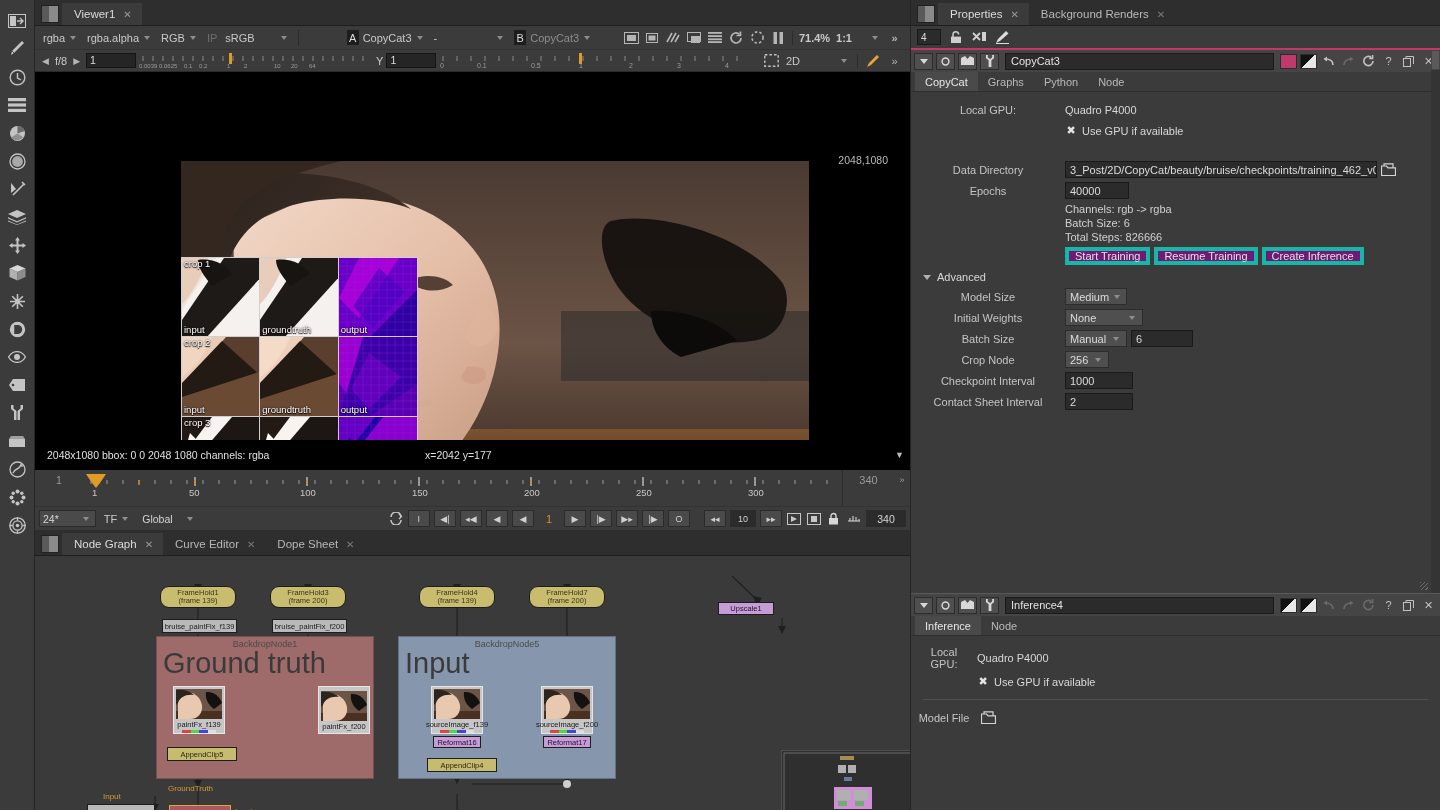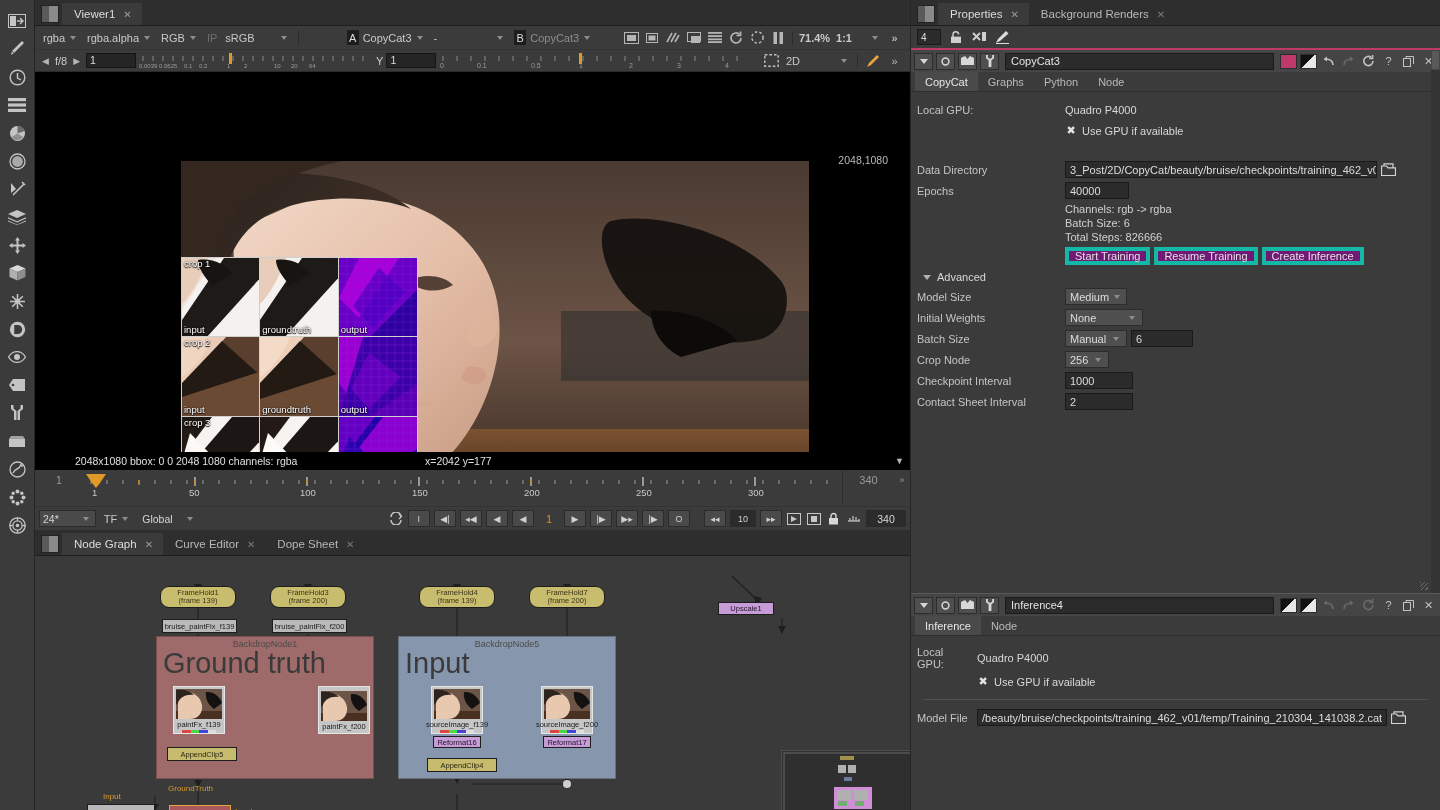--- a/index.html
+++ b/index.html
@@ -84,22 +84,22 @@
     border:1px solid #cfcfcf;display:grid;grid-template-columns:1fr 1fr 1fr;grid-template-rows:1fr 1fr 1fr;
   }
   .cs-cell{position:relative;overflow:hidden;border-right:1px solid #cfcfcf;border-bottom:1px solid #cfcfcf;}
   .cs-cell:nth-child(3n){border-right:none;}
   .cs-cell:nth-child(n+7){border-bottom:none;}
   .cs-caption{position:absolute;left:2px;bottom:1px;font-size:9.5px;color:#fff;text-shadow:0 0 2px #000,0 1px 1px #000;}
   .cs-crop{position:absolute;left:2px;top:0px;font-size:9.5px;color:#fff;text-shadow:0 0 2px #000,0 1px 1px #000;}
 
   
   .vstatus{
-    height:18px;background:#000;display:flex;align-items:center;
-    font-size:10.5px;color:#e0e0e0;padding-left:40px;position:relative;
+    height:30px;background:#000;display:flex;align-items:center;
+    font-size:10.5px;color:#e0e0e0;padding-left:12px;position:relative;
   }
   .vstatus .coords{position:absolute;left:390px;}
   .vstatus .dd{position:absolute;right:6px;color:#bbb;font-size:9px;}
 
   
   #timeline-area{background:#3b3b3b;}
   #ruler-row{height:36px;display:flex;align-items:stretch;background:#3b3b3b;position:relative;}
   #ruler-start{width:48px;display:flex;align-items:flex-start;justify-content:center;padding-top:4px;font-size:10.5px;color:#9a9a9a;}
   #ruler{flex:1;position:relative;background:#3b3b3b;overflow:hidden;}
   #ruler svg{display:block;}
@@ -182,21 +182,21 @@
   .np-toggle.diag{background:linear-gradient(135deg,#111 0 50%, #e8e8e8 50% 100%);}
   .np-icon{width:17px;height:15px;display:flex;align-items:center;justify-content:center;color:#c2c2c2;font-size:11px;cursor:pointer;}
   .np-icon.dim{color:#6a6a6a;}
 
   .np-tabs{height:20px;display:flex;align-items:flex-end;background:#3b3b3b;border-bottom:1px solid #2e2e2e;padding-left:4px;}
   .np-tab{height:19px;padding:0 10px;display:flex;align-items:center;font-size:11px;color:#b9b9b9;background:#3b3b3b;cursor:pointer;}
   .np-tab.active{background:#4a4a4a;color:#e6e6e6;}
 
   .np-body{padding:8px 6px 8px 6px;}
   .prow{display:flex;align-items:center;min-height:19px;margin-bottom:2px;}
-  .plabel{width:148px;text-align:left;padding-right:6px;font-size:11px;color:#c4c4c4;flex:0 0 auto;}
+  .plabel{width:148px;text-align:center;padding-right:6px;font-size:11px;color:#c4c4c4;flex:0 0 auto;}
   .pval{font-size:11px;color:#d8d8d8;}
   .ptext{
     background:#2b2b2b;border:1px solid #1a1a1a;height:17px;font-size:11px;color:#dcdcdc;
     display:flex;align-items:center;padding:0 4px;
   }
   .pcombo{
     background:#4f4f4f;border:1px solid #2c2c2c;height:17px;font-size:11px;color:#dcdcdc;
     display:flex;align-items:center;padding:0 4px;cursor:pointer;
   }
   .pbtn{
@@ -1257,21 +1257,20 @@
         <div class="prow">
           <div class="plabel" style="width:60px;"></div>
           <span class="checkx">✖</span>
           <span class="pval">Use GPU if available</span>
         </div>
 
         <div class="divider"></div>
 
         <div class="prow">
           <div class="plabel" style="width:60px;">Model File</div>
-          <span class="ptext" style="width:410px;overflow:hidden;white-space:nowrap;">/beauty/bruise/checkpoints/training_462_v01/temp/Training_210304_141038.2.cat</span>
           <span class="folder-ic"><svg width="15" height="13" viewBox="0 0 15 13">
                 <path d="M0.5 12.5 V3 H5.5 L7 4.8 H14.5 V12.5 Z" fill="none" stroke="#d4d4d4" stroke-width="1.2"></path>
                 <path d="M3 3 V0.8 H12 V4.8" fill="none" stroke="#d4d4d4" stroke-width="1.2"></path>
               </svg></span>
         </div>
       </div>
     </div>
   </div>
 
 </div>

